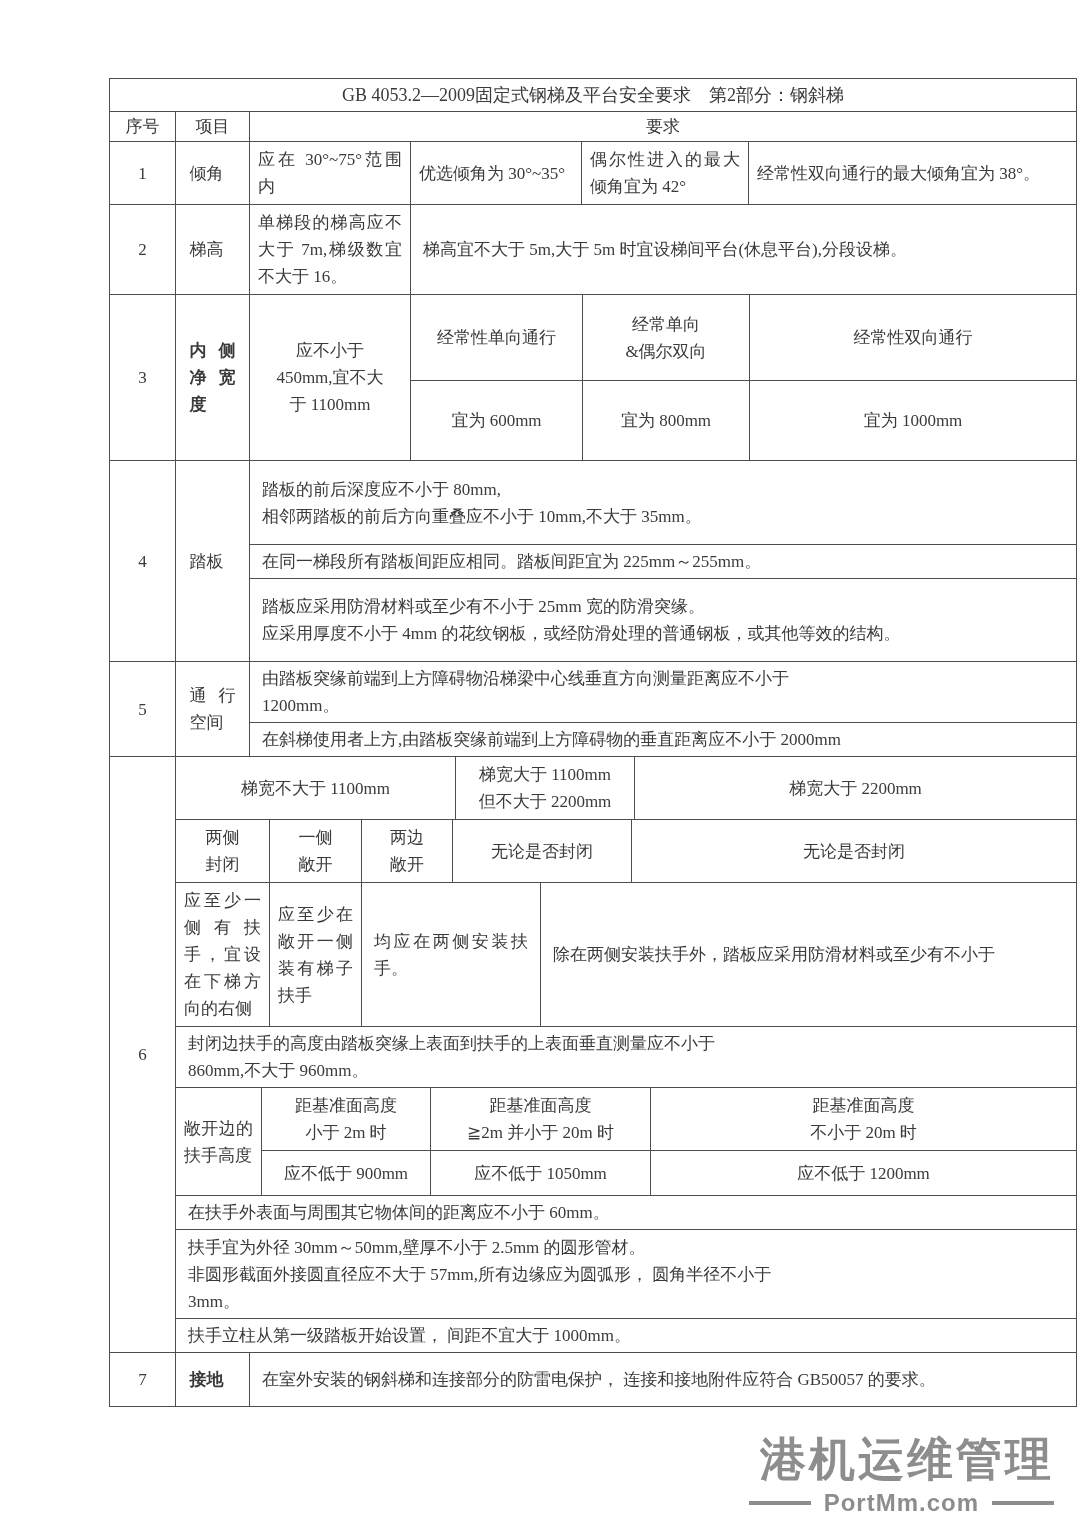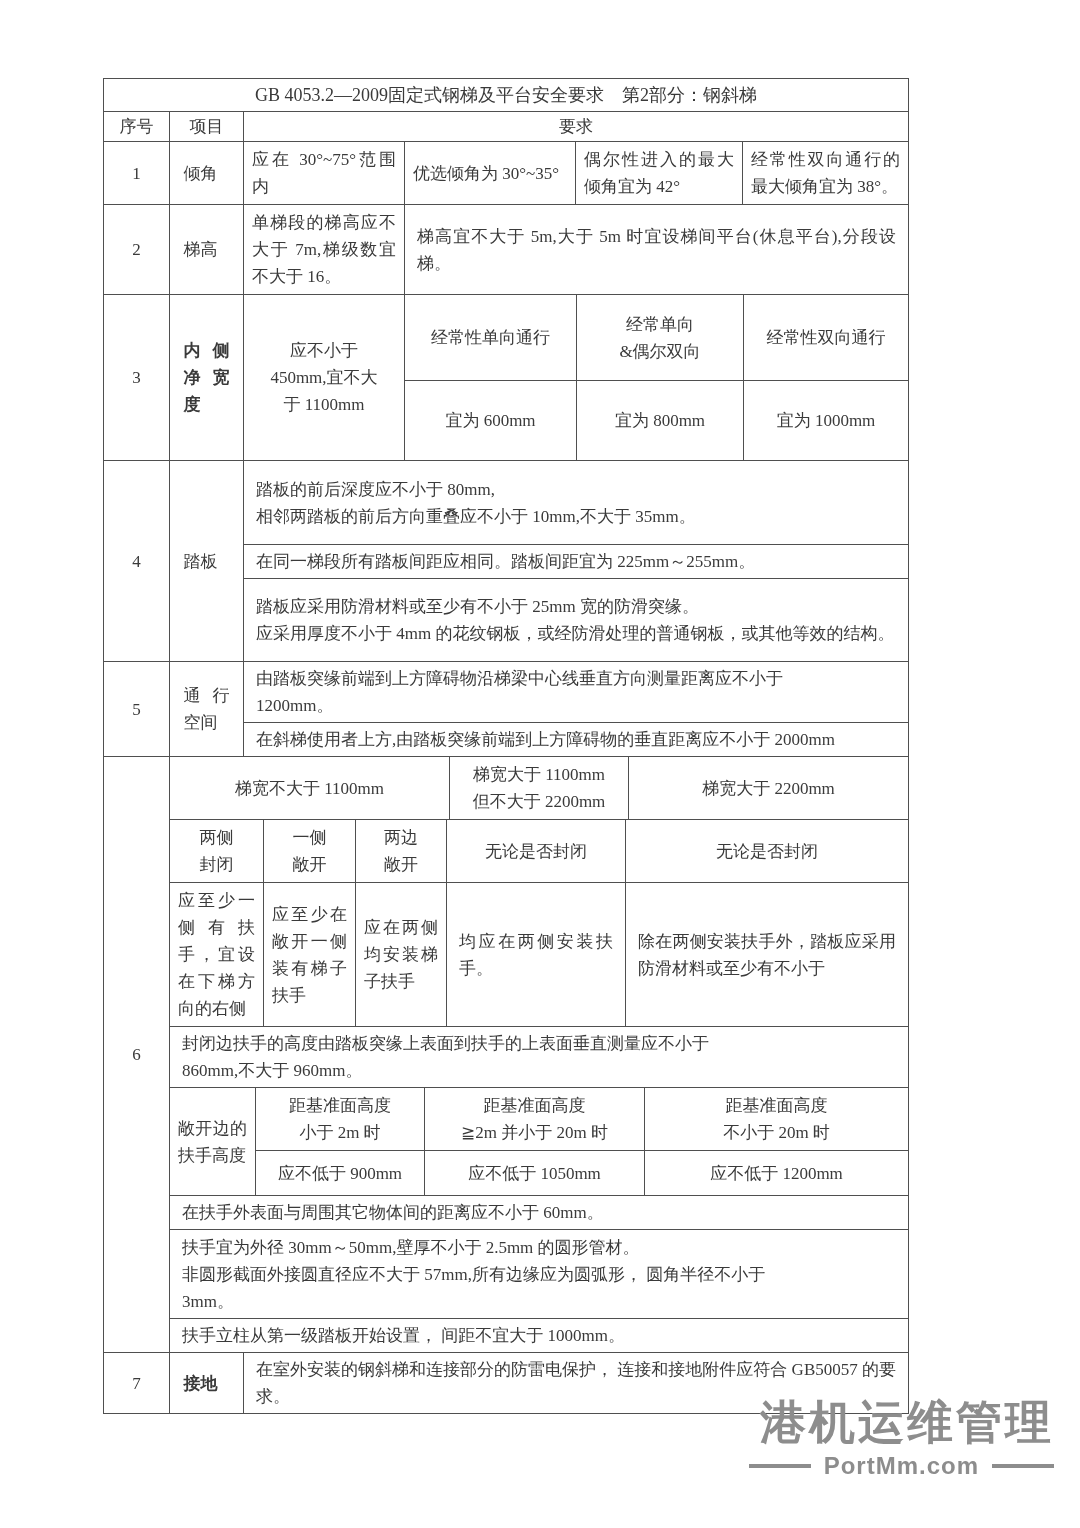--- a/index.html
+++ b/index.html
@@ -5,21 +5,21 @@
   * { box-sizing: border-box; margin: 0; padding: 0; }
   html,body { background:#ffffff; }
   body {
     width:1080px; height:1528px;
     font-family:"Liberation Serif","DejaVu Serif",serif;
     color:#3a3a3a;
   }
   .page { position:relative; width:1080px; height:1528px; background:#fff; overflow:hidden; }
 
   .tbl {
-    position:absolute; left:103px; top:78px; width:806px;
+    position:absolute; left:109px; top:78px; width:968px;
     border:1.6px solid #4f4f4f;
     font-size:17px; line-height:27px;
   }
   .tbl > * + * { border-top:1.6px solid #4f4f4f; }
 
   .hs { display:flex; align-items:stretch; }
   .hs > * + * { border-left:1.6px solid #4f4f4f; }
   .vs { display:flex; flex-direction:column; }
   .vs > * + * { border-top:1.6px solid #4f4f4f; }
 
@@ -36,21 +36,21 @@
   .req  { flex:1 1 auto; min-width:0; }
 
   .pad  { padding:4px 12px;font-family:Liberation Serif, serif; }
   .padS { padding:4px 8px; }
   .para { display:flex; align-items:center; padding:3px 12px; }
 
   .title-cell { justify-content:center; min-height:32px; font-size:18px; }
   .title-cell .t { text-align:center; }
 
   .wm {
-    position:absolute; top:1395px; right:26px; text-align:right;
+    position:absolute; top:1432px; right:26px; text-align:right;
     color:#8d8d8d; font-family:"Liberation Sans","DejaVu Sans",sans-serif;
   }
   .wm-brand { font-size:46px; font-weight:bold; letter-spacing:3px; line-height:54px; }
   .wm-siterow { display:flex; align-items:center; justify-content:flex-end; gap:13px; margin-top:3px; }
   .bar { width:62px; height:4px; background:#8d8d8d; }
   .wm-url { font-size:24px; font-weight:bold; letter-spacing:1px; }
 </style>
 </head>
 <body>
 
@@ -234,23 +234,20 @@
             </div>
         </div>
 
         <div class="hs" style="min-height:139px">
           <div class="cell padS" style="flex:0 0 93px">
               <span class="t">应至少一侧有扶手，宜设在下梯方向的右侧</span>
             </div>
           <div class="cell padS" style="flex:0 0 92px">
               <span class="t">应至少在敞开一侧装有梯子扶手</span>
             </div>
-          <div class="cell padS" style="flex:0 0 91px">
-              <span class="t">应在两侧均安装梯子扶手</span>
-            </div>
           <div class="cell pad" style="flex:0 0 179px">
               <span class="t">均应在两侧安装扶手。</span>
             </div>
           <div class="cell pad" style="flex:1">
               <span class="t">除在两侧安装扶手外，踏板应采用防滑材料或至少有不小于</span>
             </div>
         </div>
 
         <div class="para" style="min-height:58px">
             <span class="t">封闭边扶手的高度由踏板突缘上表面到扶手的上表面垂直测量应不小于

